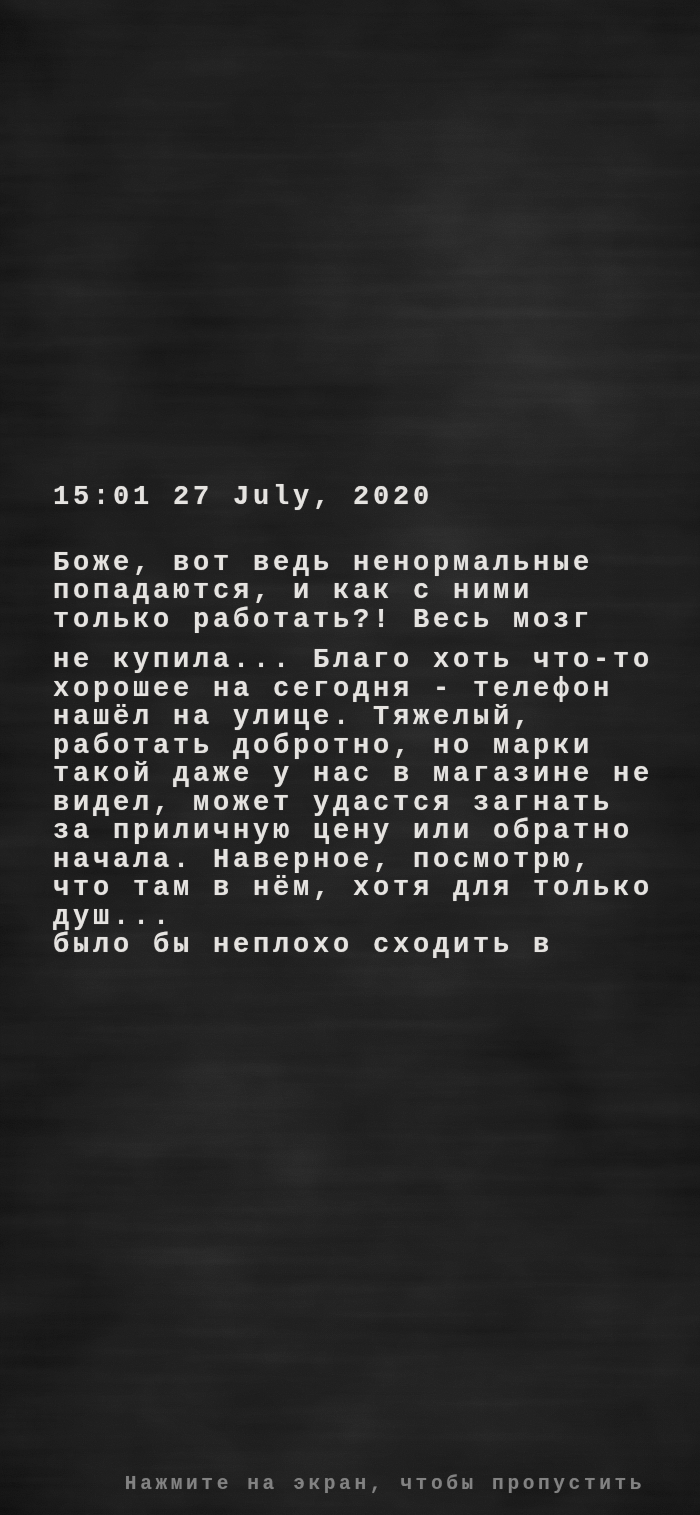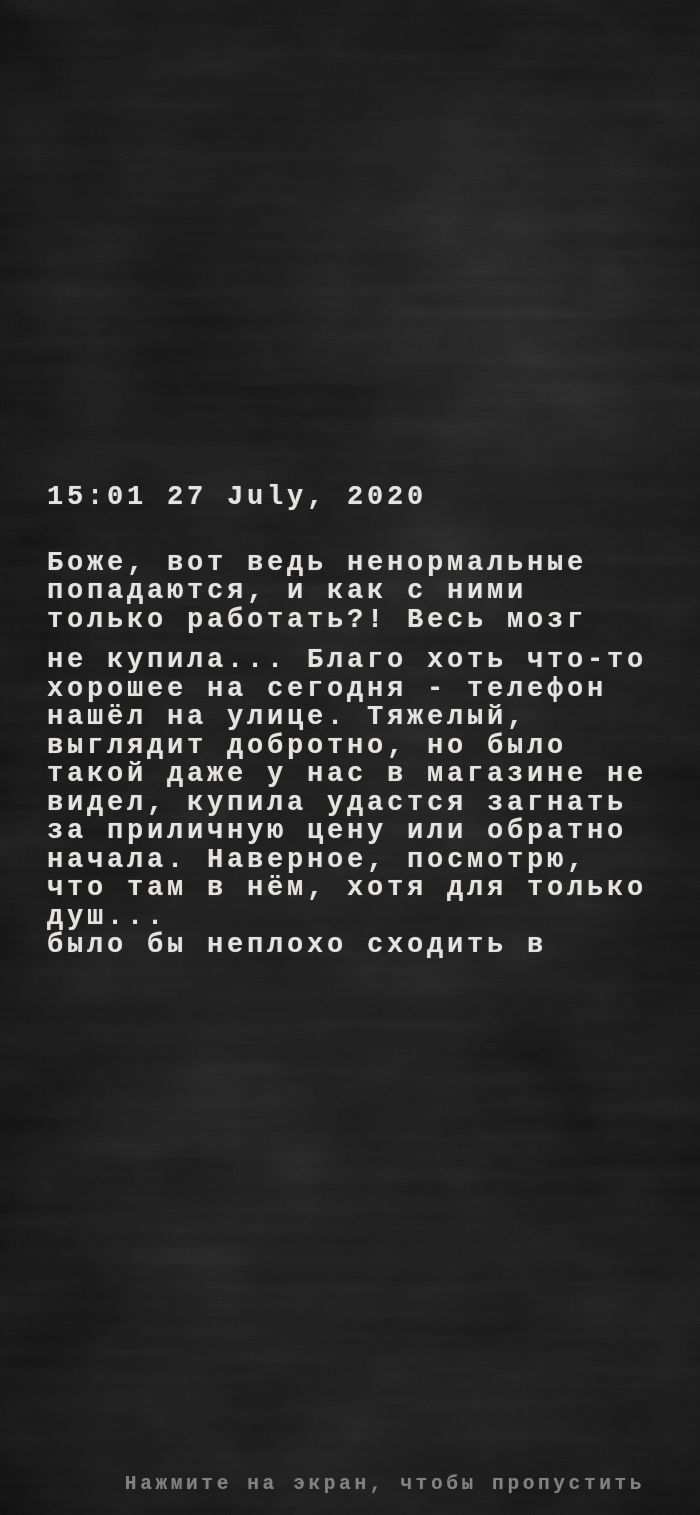--- a/index.html
+++ b/index.html
@@ -31,21 +31,21 @@
     pointer-events: none;
   }
   .vignette {
     position: absolute;
     left: 0; top: 0; right: 0; bottom: 0;
     background: radial-gradient(120% 110% at 50% 45%, rgba(0,0,0,0) 55%, rgba(0,0,0,0.35) 100%);
     pointer-events: none;
   }
   .story {
     position: absolute;
-    left: 47px;
+    left: 53px;
     top: 483px;
     width: 620px;
     color: #e5e3e0;
     font-size: 27px;
     font-weight: 700;
     line-height: 28.5px;
     letter-spacing: 3.8px;
     text-shadow: 0 0 1px rgba(238,236,233,0.5);
     white-space: nowrap;
   }
@@ -101,23 +101,23 @@
     <div class="para1">
       <div>Боже, вот ведь ненормальные</div>
       <div>попадаются, и как с ними</div>
       <div>только работать?! Весь мозг</div>
     </div>
 
     <div class="para2">
       <div>не купила... Благо хоть что-то</div>
       <div>хорошее на сегодня - телефон</div>
       <div>нашёл на улице. Тяжелый,</div>
-      <div>выглядит добротно, но было</div>
+      <div>работать добротно, но марки</div>
       <div>такой даже у нас в магазине не</div>
-      <div>видел, купила удастся загнать</div>
+      <div>видел, может удастся загнать</div>
       <div>за приличную цену или обратно</div>
       <div>начала. Наверное, посмотрю,</div>
       <div>что там в нём, хотя для только</div>
       <div>душ...</div>
       <div>было бы неплохо сходить в</div>
     </div>
   </div>
 
   <div class="skip-hint">Нажмите на экран, чтобы пропустить</div>
 

